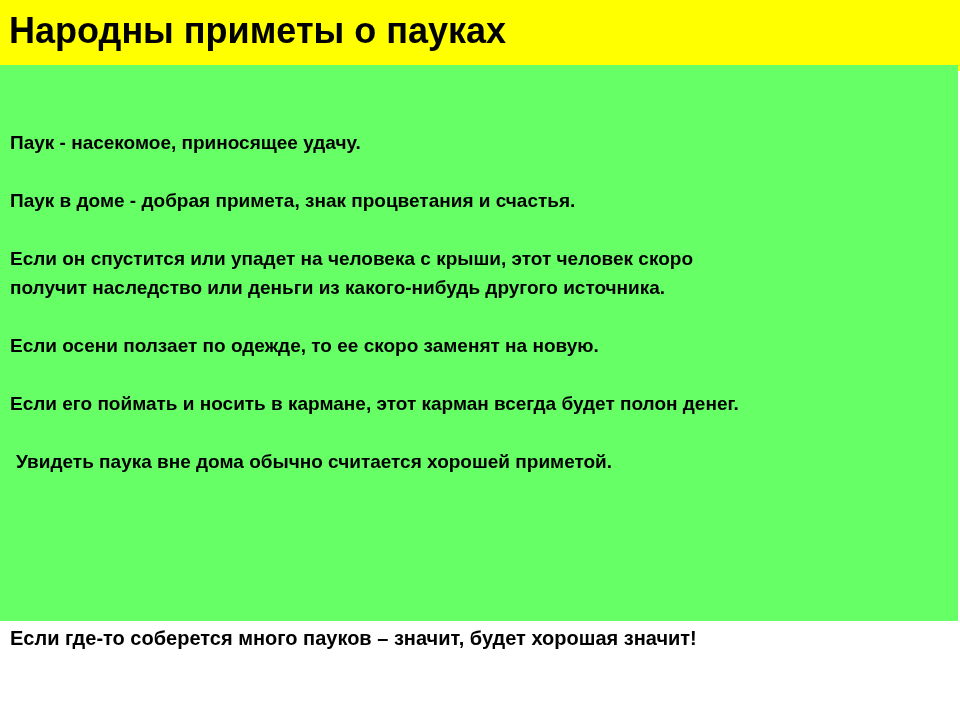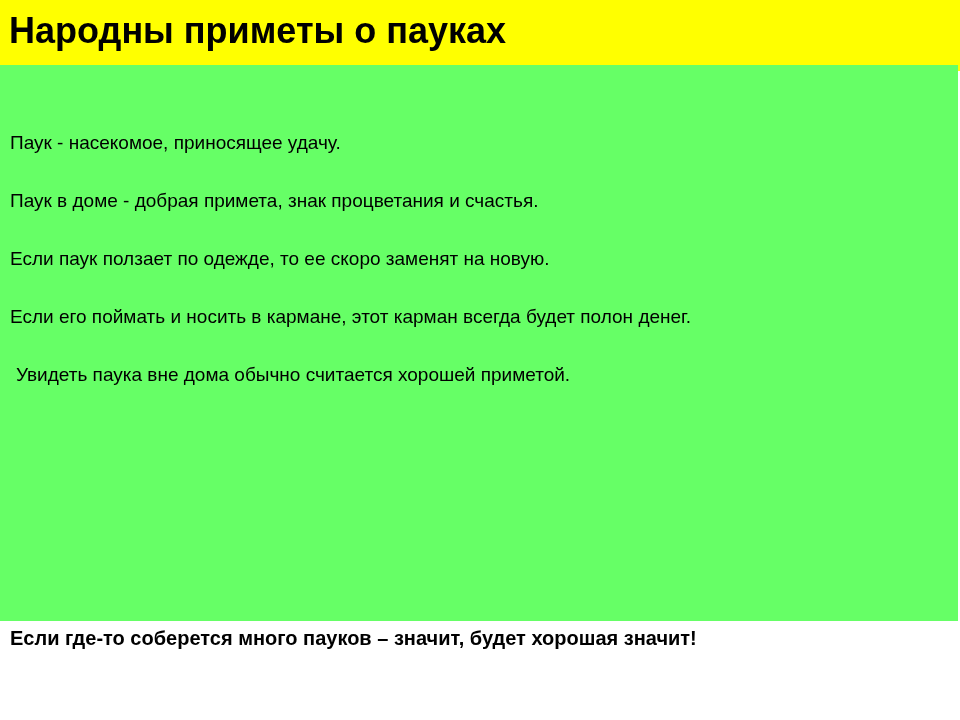--- a/index.html
+++ b/index.html
@@ -39,21 +39,21 @@
       width: 958px;
       height: 556px;
       background: #66ff66;
     }
     .omens {
       position: absolute;
       left: 10px;
       top: 128px;
       width: 940px;
       font-size: 19px;
-      font-weight: normal;
+      font-weight: bold;
       line-height: 29px;
     }
     .omens p {
       margin: 0 0 29px 0;
       white-space: nowrap;
     }
     .omens p.indent {
       padding-left: 6px;
     }
     .footer {
@@ -77,20 +77,24 @@
 
 <div class="title-bar">
   <div class="title-text">Народны приметы о пауках</div>
 </div>
 
 <div class="green-box"></div>
 
 <div class="omens">
   <p>Паук - насекомое, приносящее удачу.</p>
   <p>Паук в доме - добрая примета, знак процветания и счастья.</p>
-  <p>Если паук ползает по одежде, то ее скоро заменят на новую.</p>
+  <p>
+    <span>Если он спустится или упадет на человека с крыши, этот человек скоро</span><br>
+    <span>получит наследство или деньги из какого-нибудь другого источника.</span>
+  </p>
+  <p>Если осени ползает по одежде, то ее скоро заменят на новую.</p>
   <p>Если его поймать и носить в кармане, этот карман всегда будет полон денег.</p>
   <p class="indent">Увидеть паука вне дома обычно считается хорошей приметой.</p>
 </div>
 
 <div class="footer">
   <p class="bold">Если где-то соберется много пауков – значит, будет хорошая значит!</p>
 </div>
 
 </body></html>

